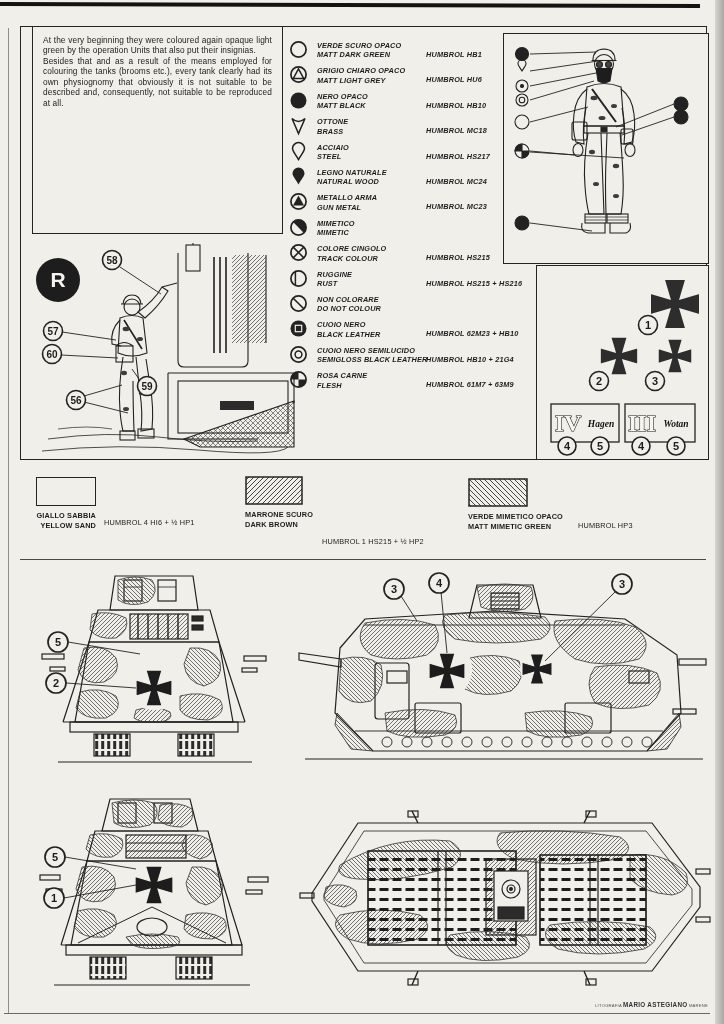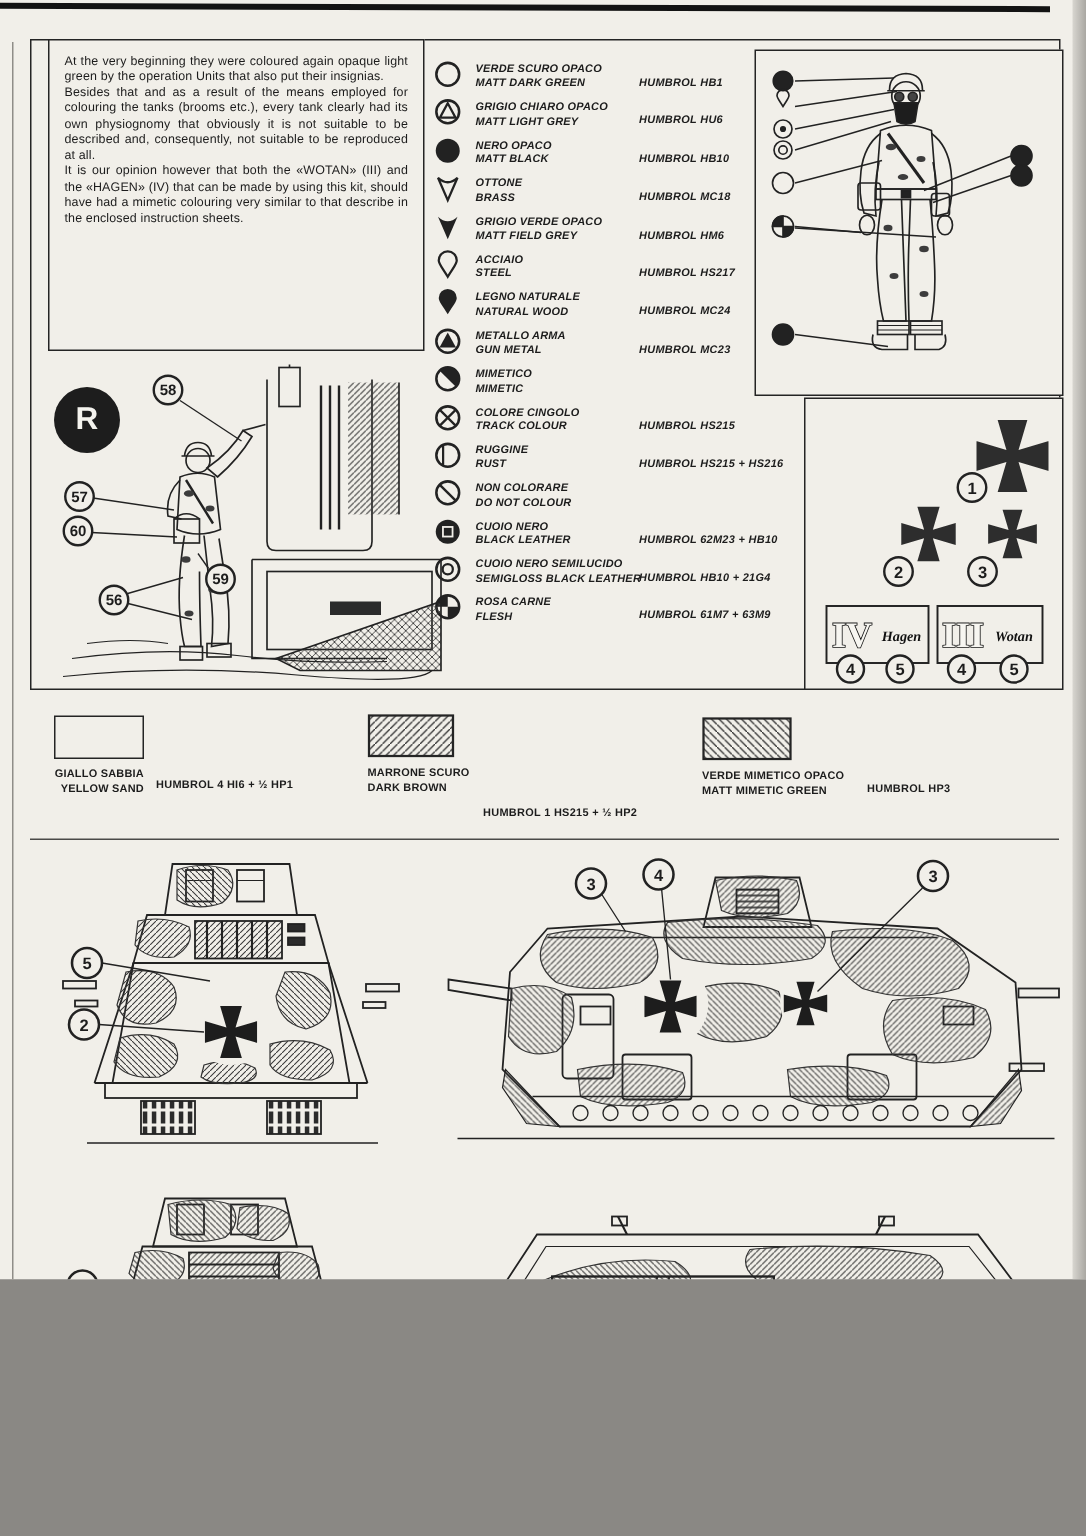--- a/index.html
+++ b/index.html
@@ -1,16 +1,16 @@
 <!DOCTYPE html>
 <html><head>
 <meta charset="utf-8">
 <style>
   html,body{margin:0;padding:0;background:#8a8884;}
-  .page{position:relative;width:724px;height:853px;background:#f1efe9;overflow:hidden;
+  .page{position:relative;width:724px;height:1024px;background:#f1efe9;overflow:hidden;
         font-family:"Liberation Sans",sans-serif;color:#1c1c1c;}
   
   .edge-top{position:absolute;left:0;top:3px;width:700px;height:4px;background:#131313;transform:rotate(.18deg);}
   .edge-right{position:absolute;right:0;top:0;width:9px;height:100%;background:linear-gradient(to right,#d8d6d0,#a9a7a2);}
   .edge-bottom{position:absolute;left:4px;top:1013px;width:706px;height:1px;background:#6b6a66;}
   .edge-left{position:absolute;left:8px;top:28px;width:1px;height:985px;background:#8f8d88;}
 
   .box{position:absolute;border:1.6px solid #242424;background:transparent;}
   .topbox{left:20px;top:26px;width:685px;height:432px;}
   .textbox{left:32px;top:26px;width:251px;height:208px;background:#f1efe9;padding:8px 10px;box-sizing:border-box;}
@@ -24,21 +24,21 @@
 
   .crewbox{left:503px;top:33px;width:204px;height:229px;background:#f1efe9;}
   .decalbox{left:536px;top:265px;width:171px;height:193px;background:#f1efe9;}
 
   .rbadge{position:absolute;left:36px;top:258px;width:44px;height:44px;border-radius:50%;
           background:#1d1d1d;color:#f4f3ee;font-weight:bold;font-size:21px;display:flex;
           align-items:center;justify-content:center;}
   .swgroup{position:absolute;}
   .swrect{border:1.5px solid #242424;background:#f1efe9;}
   .swnames{font-size:7.3px;font-weight:bold;line-height:1.35;letter-spacing:.15px;margin-top:5px;white-space:nowrap;}
-  .swcode{position:absolute;font-size:7.3px;font-weight:bold;letter-spacing:.2px;white-space:nowrap;}
+  .swcode{position:absolute;font-size:7.3px;font-weight:normal;letter-spacing:.2px;white-space:nowrap;}
 
   .divider{position:absolute;left:20px;top:559px;width:686px;height:1px;background:#4a4a48;}
 
   .credit{position:absolute;right:16px;top:1001px;font-size:4.2px;color:#555;letter-spacing:.2px;}
   .credit b{font-size:6.3px;color:#333;font-weight:bold;letter-spacing:.3px;}
 
   svg{position:absolute;overflow:visible;}
   svg text.co{font-family:"Liberation Sans",sans-serif;font-weight:bold;font-size:11px;fill:#1c1c1c;text-anchor:middle;}
   svg text.co2{font-family:"Liberation Sans",sans-serif;font-weight:bold;font-size:10px;fill:#1c1c1c;text-anchor:middle;}
 </style>
@@ -50,21 +50,20 @@
   <div class="edge-top"></div>
   <div class="edge-right"></div>
   <div class="edge-bottom"></div>
   <div class="edge-left"></div>
 
   <div class="box topbox"></div>
 
   <div class="box textbox">
     <p>At the very beginning they were coloured again opaque light green by the operation Units that also put their insignias.</p>
     <p>Besides that and as a result of the means employed for colouring the tanks (brooms etc.), every tank clearly had its own physiognomy that obviously it is not suitable to be described and, consequently, not suitable to be reproduced at all.</p>
-    <p>It is our opinion however that both the «WOTAN» (III) and the «HAGEN» (IV) that can be made by using this kit, should have had a mimetic colouring very similar to that describe in the enclosed instruction sheets.</p>
   </div>
 
   <div class="legend">
 
     <div class="lrow">
       <svg class="licon" viewBox="0 0 19 19">
           <circle cx="9.5" cy="9.5" r="7.6" fill="none" stroke="#222" stroke-width="1.7"></circle>
         </svg>
       <div class="lname"><span>VERDE SCURO OPACO</span><br><span>MATT DARK GREEN</span></div>
       <div class="lcode">HUMBROL HB1</div>
@@ -83,27 +82,20 @@
         </svg>
       <div class="lname"><span>NERO OPACO</span><br><span>MATT BLACK</span></div>
       <div class="lcode">HUMBROL HB10</div>
     </div>
     <div class="lrow">
       <svg class="licon" viewBox="0 0 19 19">
           <path d="M3,2.5 Q9.5,8.5 16,2.5 L9.5,17.5 Z" fill="none" stroke="#222" stroke-width="1.5"></path>
         </svg>
       <div class="lname"><span>OTTONE</span><br><span>BRASS</span></div>
       <div class="lcode">HUMBROL MC18</div>
-    </div>
-    <div class="lrow">
-      <svg class="licon" viewBox="0 0 19 19">
-          <path d="M3,2.5 Q9.5,8.5 16,2.5 L9.5,17.5 Z" fill="#222"></path>
-        </svg>
-      <div class="lname"><span>GRIGIO VERDE OPACO</span><br><span>MATT FIELD GREY</span></div>
-      <div class="lcode">HUMBROL HM6</div>
     </div>
     <div class="lrow">
       <svg class="licon" viewBox="0 0 19 19">
           <path d="M9.5,17.5 C6,11.5 3.5,9 3.5,6.6 a6,6 0 1 1 12,0 C15.5,9 13,11.5 9.5,17.5 Z" fill="none" stroke="#222" stroke-width="1.5"></path>
         </svg>
       <div class="lname"><span>ACCIAIO</span><br><span>STEEL</span></div>
       <div class="lcode">HUMBROL HS217</div>
     </div>
     <div class="lrow">
       <svg class="licon" viewBox="0 0 19 19">

